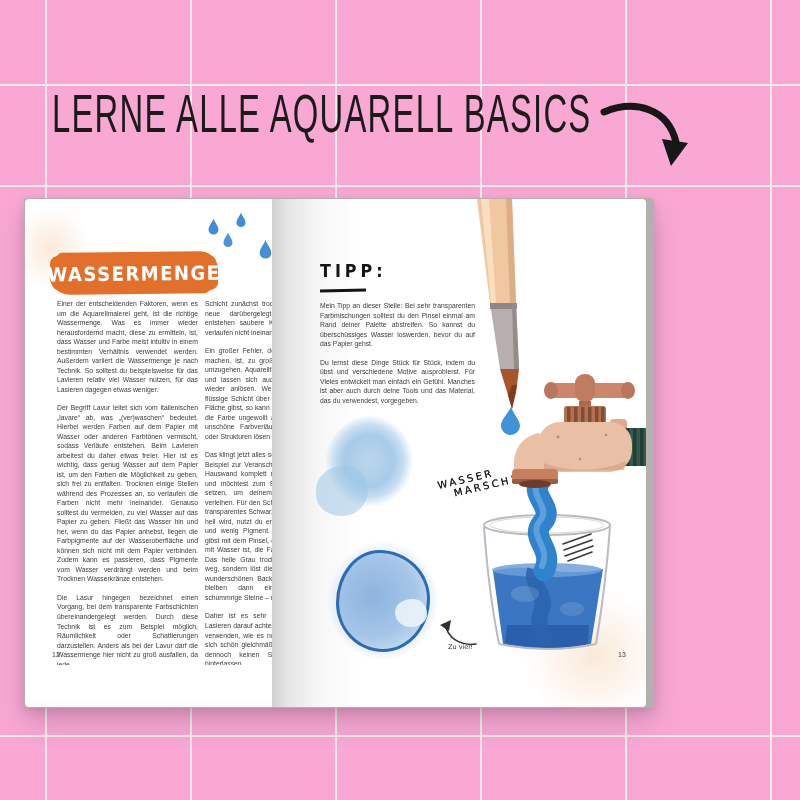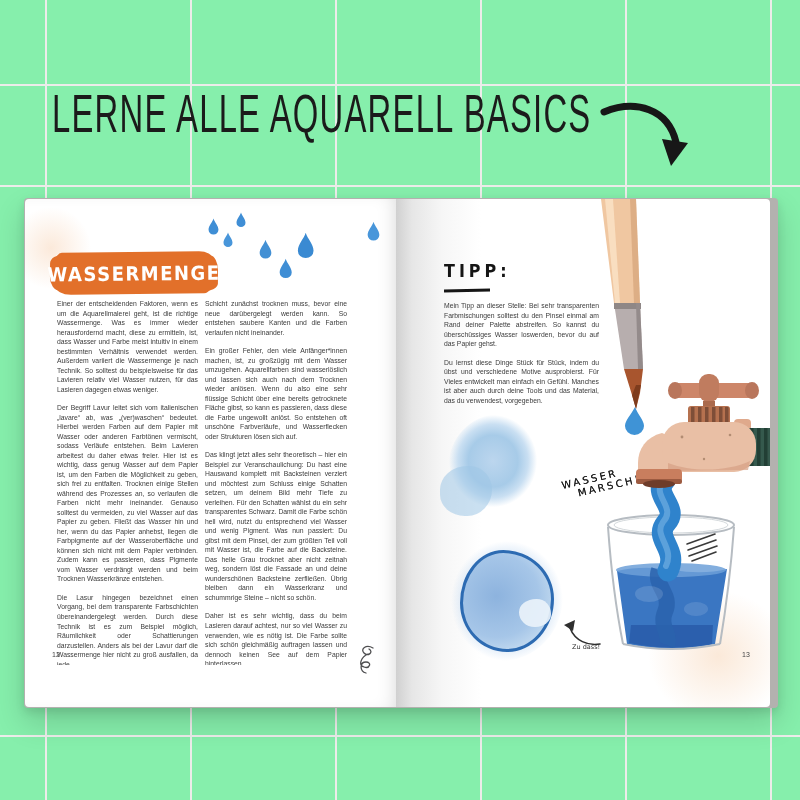--- a/index.html
+++ b/index.html
@@ -1,30 +1,30 @@
 <!DOCTYPE html>
 <html><head>
 <meta charset="utf-8">
 <style>
   html,body{margin:0;padding:0;}
-  .scene{position:relative;width:800px;height:800px;background:#86efac;overflow:hidden;
+  .scene{position:relative;width:800px;height:800px;background:#f9a8d4;overflow:hidden;
          font-family:"Liberation Sans",sans-serif;}
   
   .tile-line{position:absolute;background:#ececea;z-index:0;}
   .tile-v{top:0;bottom:0;width:2px;}
   .tile-h{left:0;right:0;height:2px;}
 
   
   .headline{position:absolute;left:52px;top:84px;z-index:3;color:#1b1b1b;
     font-size:40px;letter-spacing:1.5px;white-space:nowrap;
     transform:scale(0.82,1.32);transform-origin:left top;font-weight:400;}
   .arrow-svg{position:absolute;left:598px;top:96px;z-index:3;}
 
   
-  .book{position:absolute;left:24px;top:198px;width:754px;height:510px;z-index:2;
+  .book{position:absolute;left:24px;top:198px;width:630px;height:510px;z-index:2;
         background:#b3b1af;border-radius:4px;
         box-shadow:0 14px 30px rgba(0,0,0,.16),0 4px 10px rgba(0,0,0,.10);}
   .page{position:absolute;top:1px;height:508px;background:#fff;overflow:hidden;}
   .page-left{left:1px;width:374px;border-radius:4px 0 0 4px;
         box-shadow:inset -14px 0 20px -12px rgba(0,0,0,.18);}
   .page-right{right:8px;width:374px;border-radius:0 4px 4px 0;
         background:linear-gradient(90deg,#d0d0d0 0px,#e6e6e6 16px,#f6f6f6 46px,#fff 85px);}
 
   .pg{font-size:6.8px;line-height:1.4;text-align:justify;color:#3b3b3b;margin:0 0 9px;}
   .col{position:absolute;overflow:hidden;}
@@ -228,18 +228,18 @@
             <line x1="4" y1="18" x2="32" y2="8"></line>
           <line x1="5" y1="24" x2="33" y2="14"></line>
             <line x1="8" y1="29" x2="32" y2="20"></line>
         </g>
       </svg>
 
       <svg class="illus" style="left:166px;top:414px;z-index:2;" width="42" height="34" viewBox="0 0 42 34">
         <path d="M38,31 C26,33 13,28 8,15" stroke="#2f2f2f" stroke-width="1.6" fill="none" stroke-linecap="round"></path>
         <polygon points="2,12 13,7 11,18" fill="#2f2f2f"></polygon>
       </svg>
-      <div class="zu-viel">Zu dass!</div>
+      <div class="zu-viel">Zu viel!</div>
 
       <div class="pagenum" style="left:346px;top:452px;">13</div>
     </div>
   </div>
 </div>
 
 </body></html>

